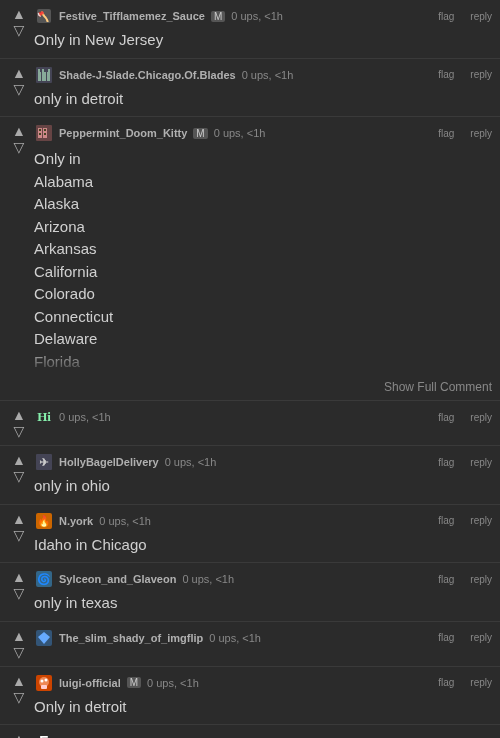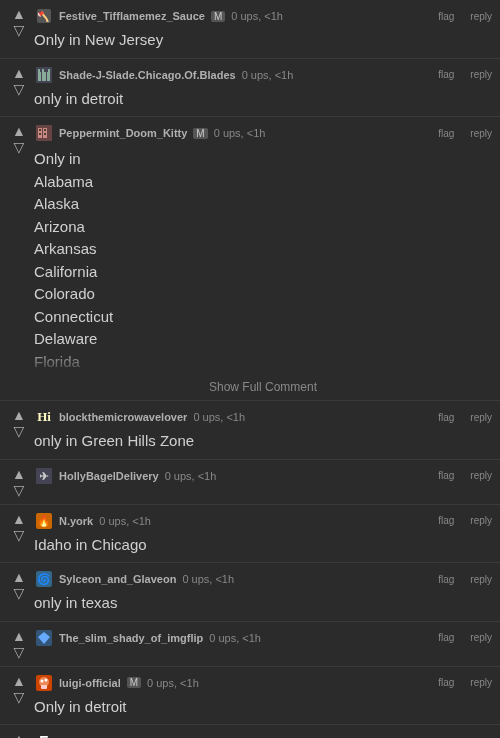--- a/index.html
+++ b/index.html
@@ -101,21 +101,21 @@
       font-size: 15px;
       line-height: 1.5;
       margin-top: 2px;
     }
 
     .show-full {
       color: #888;
       font-size: 12px;
       cursor: pointer;
       margin-top: 4px;
-      text-align: center;
+      text-align: right;
     }
 
     .overflow-fade {
       position: relative;
       max-height: 230px;
       overflow: hidden;
     }
 
     .overflow-fade::after {
       content: '';
@@ -229,30 +229,28 @@
       </div>
     </div>
     <div class="comment-block">
       <div class="vote-col">
     <span class="vote-arrow">▲</span>
     <span class="vote-arrow">▽</span>
   </div>
       <div class="comment-body">
         <div class="comment-header">
           <div class="avatar">
-            <span style="font-family:serif;font-weight:bold;color:#fef9c3;font-size:13px;">Hi</span>
-          </div>
-          <span class="username">blockthemicrowavelover</span>
-          <span class="meta">0 ups, &lt;1h</span>
-          <div class="header-actions">
-            <span>flag</span>
-            <span>reply</span>
-          </div>
-        </div>
-        <div class="comment-text">only in Green Hills Zone</div>
+            <span style="font-family:serif;font-weight:bold;color:#86efac;font-size:13px;">Hi</span>
+          </div>
+          <span class="meta">0 ups, &lt;1h</span>
+          <div class="header-actions">
+            <span>flag</span>
+            <span>reply</span>
+          </div>
+        </div>
       </div>
     </div>
     <div class="comment-block">
       <div class="vote-col">
     <span class="vote-arrow">▲</span>
     <span class="vote-arrow">▽</span>
   </div>
       <div class="comment-body">
         <div class="comment-header">
           <div class="avatar">
@@ -261,20 +259,21 @@
               <text x="9" y="13" text-anchor="middle" fill="#ccc" font-size="11">✈</text>
             </svg>
           </div>
           <span class="username">HollyBagelDelivery</span>
           <span class="meta">0 ups, &lt;1h</span>
           <div class="header-actions">
             <span>flag</span>
             <span>reply</span>
           </div>
         </div>
+        <div class="comment-text">only in ohio</div>
       </div>
     </div>
     <div class="comment-block">
       <div class="vote-col">
     <span class="vote-arrow">▲</span>
     <span class="vote-arrow">▽</span>
   </div>
       <div class="comment-body">
         <div class="comment-header">
           <div class="avatar">

